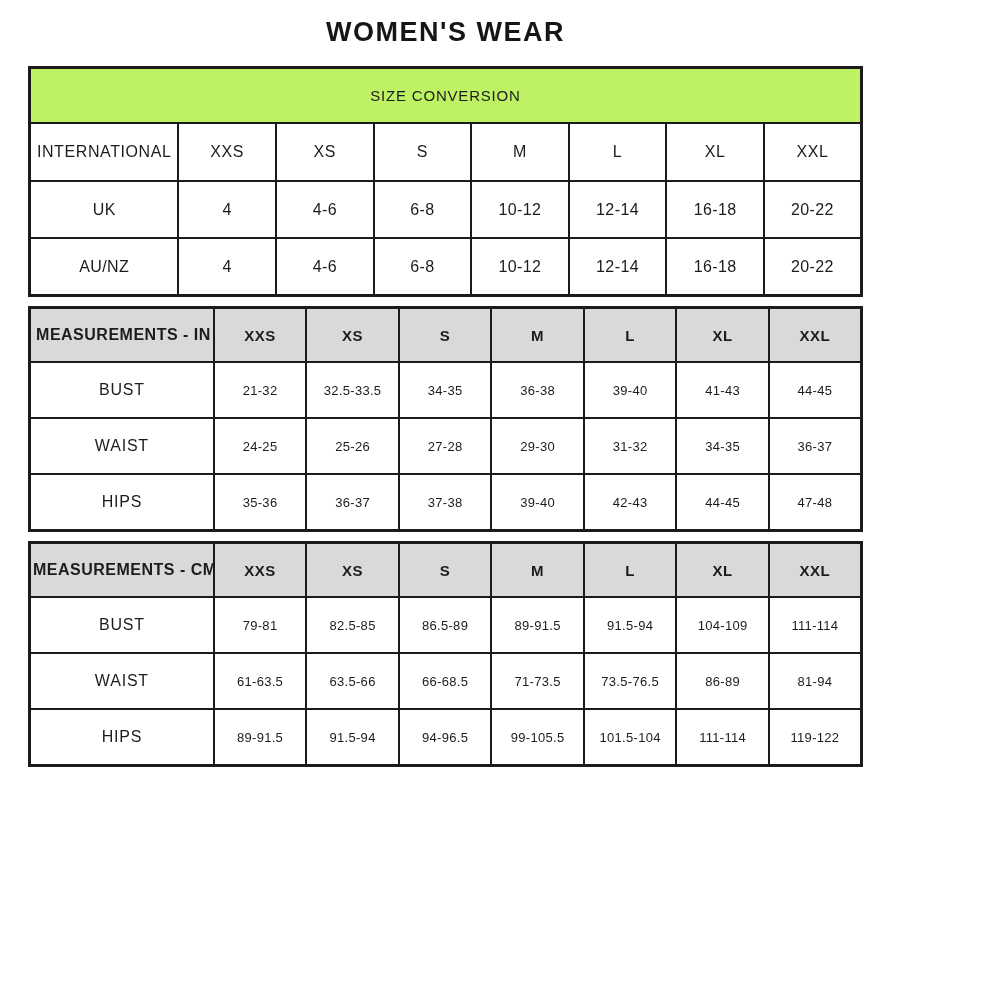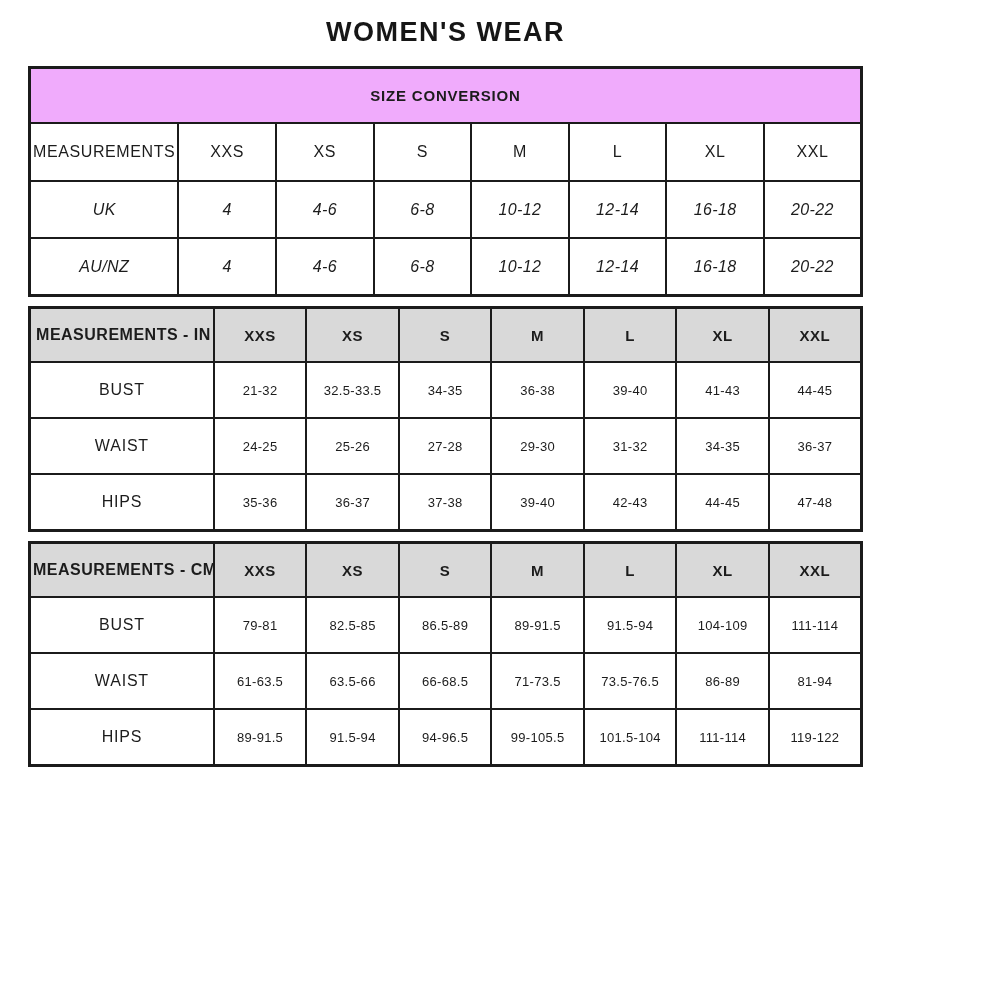--- a/index.html
+++ b/index.html
@@ -37,27 +37,27 @@
     vertical-align: middle;
     padding: 0 2px;
     overflow: hidden;
     white-space: nowrap;
   }
   
   .conv col.c0 { width: 17.9%; }
   .conv col.cn { width: 11.7286%; }
   .conv .caption-row th {
     height: 53px;
-    background: #f0abfc;
+    background: #bef264;
     font-size: 15px;
-    font-weight: bold;
+    font-weight: normal;
     letter-spacing: 0.8px;
   }
   .conv .colhead-row td { height: 56px; font-size: 16px; font-weight: normal; letter-spacing: 0.6px; }
-  .conv .data-row td { height: 55px; font-size: 16px; letter-spacing: 0.4px; font-style: italic; }
+  .conv .data-row td { height: 55px; font-size: 16px; letter-spacing: 0.4px; }
   
   .meas col.c0 { width: 22.15%; }
   .meas col.cn { width: 11.1214%; }
   .meas .head-row td {
     height: 52px;
     background: #d9d9d9;
     font-weight: bold;
     font-size: 15px;
     letter-spacing: 0.5px;
   }
@@ -81,21 +81,21 @@
         <col class="cn">
         <col class="cn">
         <col class="cn">
         <col class="cn">
     </colgroup>
     <tbody>
       <tr class="caption-row">
         <th colspan="8">SIZE CONVERSION</th>
       </tr>
       <tr class="colhead-row">
-        <td>MEASUREMENTS</td>
+        <td>INTERNATIONAL</td>
         <td>XXS</td>
         <td>XS</td>
         <td>S</td>
         <td>M</td>
         <td>L</td>
         <td>XL</td>
         <td>XXL</td>
       </tr>
       <tr class="data-row">
         <td class="rowlabel">UK</td>

